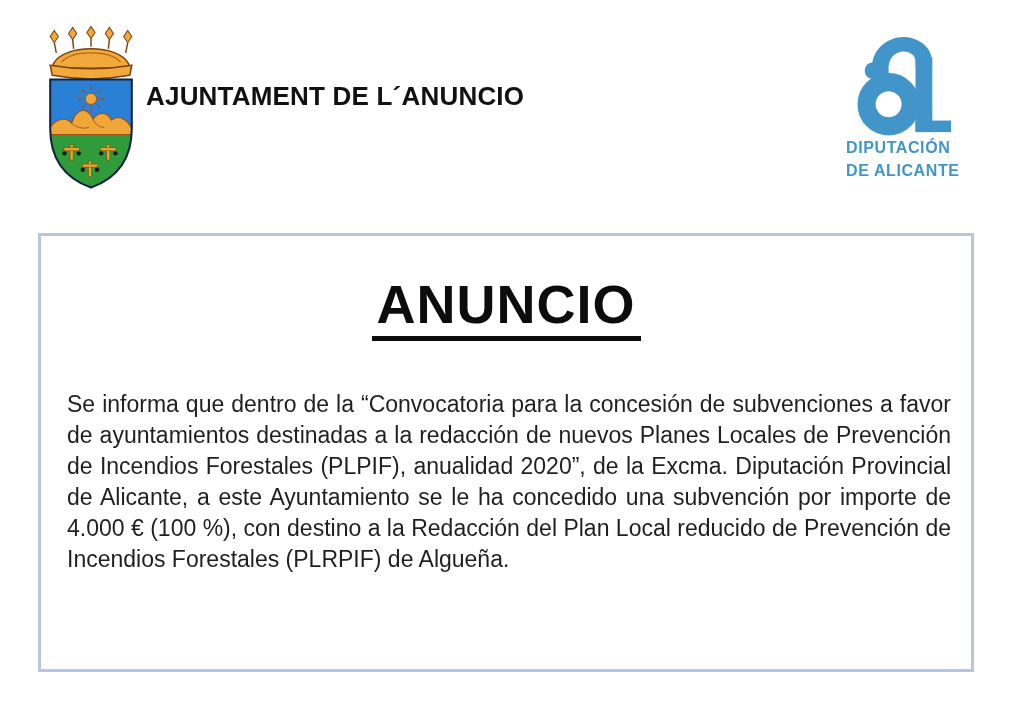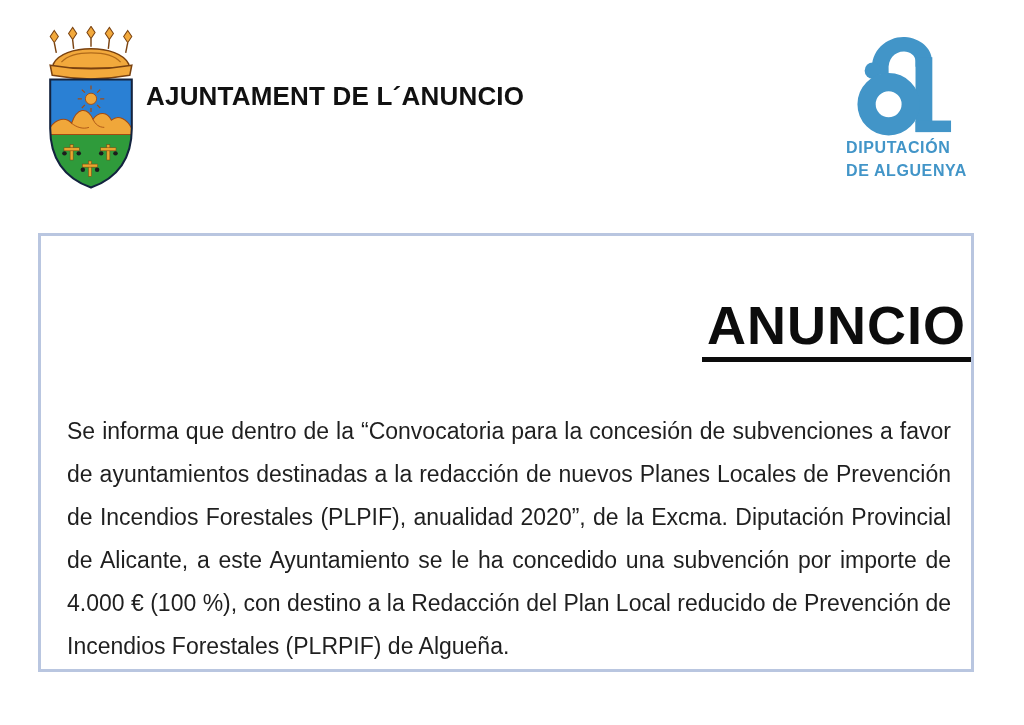--- a/index.html
+++ b/index.html
@@ -29,34 +29,34 @@
   }
   
   .notice-box{
     position:absolute;left:38px;top:233px;
     width:936px;height:439px;
     border:3px solid #b9c6e0;
     box-sizing:border-box;
     background:#ffffff;
   }
   .title{
-    margin:61px auto 0 auto;
-    text-align:right;
+    margin:40px auto 0 auto;
+    text-align:center;
   }
   .title span{
     display:inline-block;
     font-size:54px;font-weight:bold;color:#0c0c0c;
     letter-spacing:1px;
     border-bottom:5px solid #0c0c0c;
     padding:0 5px 3px 5px;
     line-height:1.05;
   }
   .body-text{
     margin:48px 20px 0 26px;
-    font-size:23px;line-height:43px;
+    font-size:23px;line-height:31px;
     color:#1f1f1f;
     text-align:justify;
   }
 </style>
 </head>
 <body>
 
 <div class="page">
 
   <div class="crest">
@@ -142,21 +142,21 @@
         <path d="M17,45 C14,22 34,8 51,9 C67,10 79,21 79,33 L79,40 L62,40 L62,34 C62,28 56,24 50,24 C40,24 33,32 34,44 L34,48 L17,48 Z" stroke="none"></path>
         <circle cx="17.5" cy="44" r="8.5"></circle>
         <rect x="62" y="30" width="17.5" height="78"></rect>
         <rect x="62" y="96" width="37" height="12"></rect>
         <circle cx="34" cy="79" r="23" fill="none" stroke="#4295c8" stroke-width="19"></circle>
       </g>
     </svg>
   </div>
   <div class="dipu-text">
     <div>DIPUTACIÓN</div>
-    <div>DE ALGUENYA</div>
+    <div>DE ALICANTE</div>
   </div>
 
   <section class="notice-box">
     <h1 class="title">
       <span>ANUNCIO</span>
     </h1>
     <p class="body-text">Se informa que dentro de la “Convocatoria para la concesión de subvenciones a favor de ayuntamientos destinadas a la redacción de nuevos Planes Locales de Prevención de Incendios Forestales (PLPIF), anualidad 2020”, de la Excma. Diputación Provincial de Alicante, a este Ayuntamiento se le ha concedido una subvención por importe de 4.000 € (100 %), con destino a la Redacción del Plan Local reducido de Prevención de Incendios Forestales (PLRPIF) de Algueña.</p>
   </section>
 
 </div>

